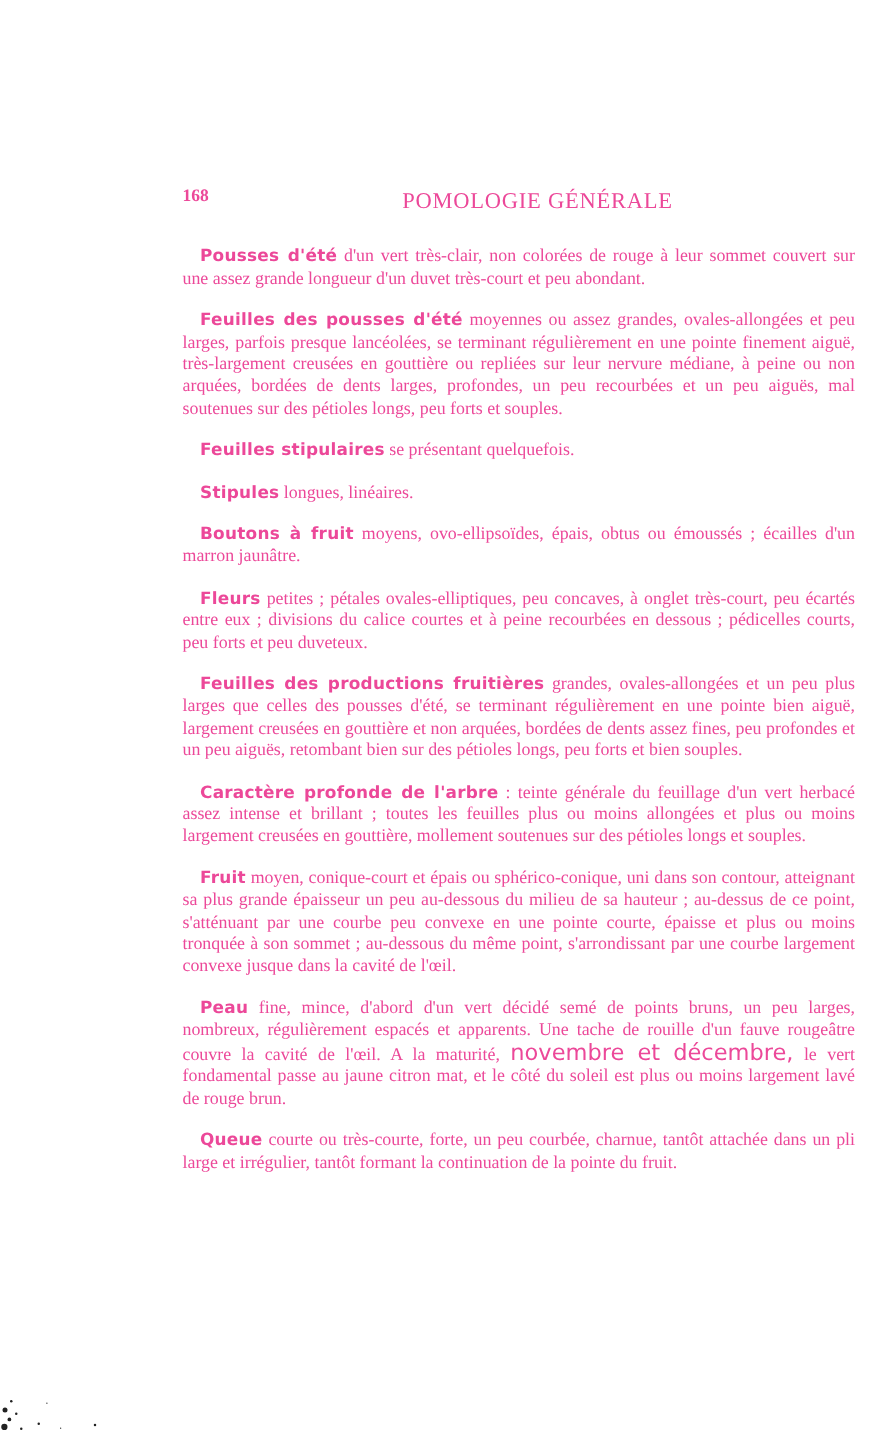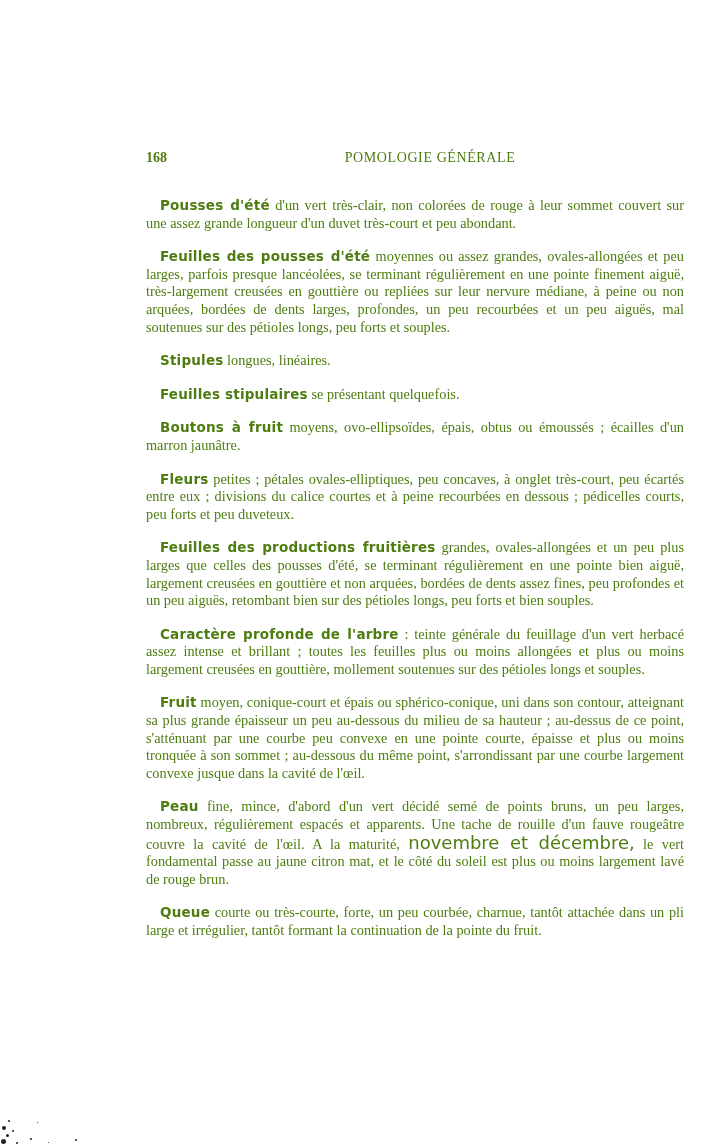--- a/index.html
+++ b/index.html
@@ -1,31 +1,31 @@
 <!DOCTYPE html>
 <html><head>
 <meta charset="utf-8">
 <style>
   html, body { margin: 0; padding: 0; background: #ffffff; }
   body { width: 707px; height: 1146px; position: relative; overflow: hidden; }
   .page {
     position: absolute; left: 0; top: 0; width: 586px; height: 1146px;
     font-family: "Liberation Serif", "DejaVu Serif", serif;
-    color: #4d7c0f;
+    color: #ec4899;
   }
   .header {
     position: absolute; top: 150px; left: 146px; width: 538px; height: 20px;
   }
   .page-number {
     position: absolute; left: 0; top: 0;
     font-size: 14px; font-weight: bold;
   }
   .running-title {
     position: absolute; left: 0; right: 0; top: 0; text-align: center;
-    font-size: 14px; letter-spacing: 0.6px; padding-left: 30px;
+    font-size: 18px; letter-spacing: 0.6px; padding-left: 30px;
   }
   .body-text {
     position: absolute; left: 146px; top: 181px; width: 538px;
     font-size: 14.3px; line-height: 17.6px; text-align: justify;
   }
   .para { margin: 16px 0 4px 0; text-indent: 14px; }
   .term {
     font-family: "DejaVu Sans", sans-serif; font-weight: bold;
     font-size: 13.5px; letter-spacing: 0.2px;
   }
@@ -40,22 +40,22 @@
 
 <div class="page">
   <div class="header">
     <span class="page-number">168</span>
     <div class="running-title">POMOLOGIE GÉNÉRALE</div>
   </div>
 
   <div class="body-text">
     <p class="para"><span class="term">Pousses d'été</span><span> d'un vert très-clair, non colorées de rouge à leur sommet couvert sur une assez grande longueur d'un duvet très-court et peu abondant.</span></p>
     <p class="para"><span class="term">Feuilles des pousses d'été</span><span> moyennes ou assez grandes, ovales-allongées et peu larges, parfois presque lancéolées, se terminant régulièrement en une pointe finement aiguë, très-largement creusées en gouttière ou repliées sur leur nervure médiane, à peine ou non arquées, bordées de dents larges, profondes, un peu recourbées et un peu aiguës, mal soutenues sur des pétioles longs, peu forts et souples.</span></p>
+    <p class="para"><span class="term">Feuilles stipulaires</span><span> se présentant quelquefois.</span></p>
     <p class="para"><span class="term">Stipules</span><span> longues, linéaires.</span></p>
-    <p class="para"><span class="term">Feuilles stipulaires</span><span> se présentant quelquefois.</span></p>
     <p class="para"><span class="term">Boutons à fruit</span><span> moyens, ovo-ellipsoïdes, épais, obtus ou émoussés ; écailles d'un marron jaunâtre.</span></p>
     <p class="para"><span class="term">Fleurs</span><span> petites ; pétales ovales-elliptiques, peu concaves, à onglet très-court, peu écartés entre eux ; divisions du calice courtes et à peine recourbées en dessous ; pédicelles courts, peu forts et peu duveteux.</span></p>
     <p class="para"><span class="term">Feuilles des productions fruitières</span><span> grandes, ovales-allongées et un peu plus larges que celles des pousses d'été, se terminant régulièrement en une pointe bien aiguë, largement creusées en gouttière et non arquées, bordées de dents assez fines, peu profondes et un peu aiguës, retombant bien sur des pétioles longs, peu forts et bien souples.</span></p>
     <p class="para"><span class="term">Caractère profonde de l'arbre</span><span> : teinte générale du feuillage d'un vert herbacé assez intense et brillant ; toutes les feuilles plus ou moins allongées et plus ou moins largement creusées en gouttière, mollement soutenues sur des pétioles longs et souples.</span></p>
     <p class="para"><span class="term">Fruit</span><span> moyen, conique-court et épais ou sphérico-conique, uni dans son contour, atteignant sa plus grande épaisseur un peu au-dessous du milieu de sa hauteur ; au-dessus de ce point, s'atténuant par une courbe peu convexe en une pointe courte, épaisse et plus ou moins tronquée à son sommet ; au-dessous du même point, s'arrondissant par une courbe largement convexe jusque dans la cavité de l'œil.</span></p>
     <p class="para"><span class="term">Peau</span><span> fine, mince, d'abord d'un vert décidé semé de points bruns, un peu larges, nombreux, régulièrement espacés et apparents. Une tache de rouille d'un fauve rougeâtre couvre la cavité de l'œil. A la maturité, </span><span class="inline-bold">novembre et décembre,</span><span> le vert fondamental passe au jaune citron mat, et le côté du soleil est plus ou moins largement lavé de rouge brun.</span></p>
     <p class="para"><span class="term">Queue</span><span> courte ou très-courte, forte, un peu courbée, charnue, tantôt attachée dans un pli large et irrégulier, tantôt formant la continuation de la pointe du fruit.</span></p>
   </div>
 
   <div class="speckles">

